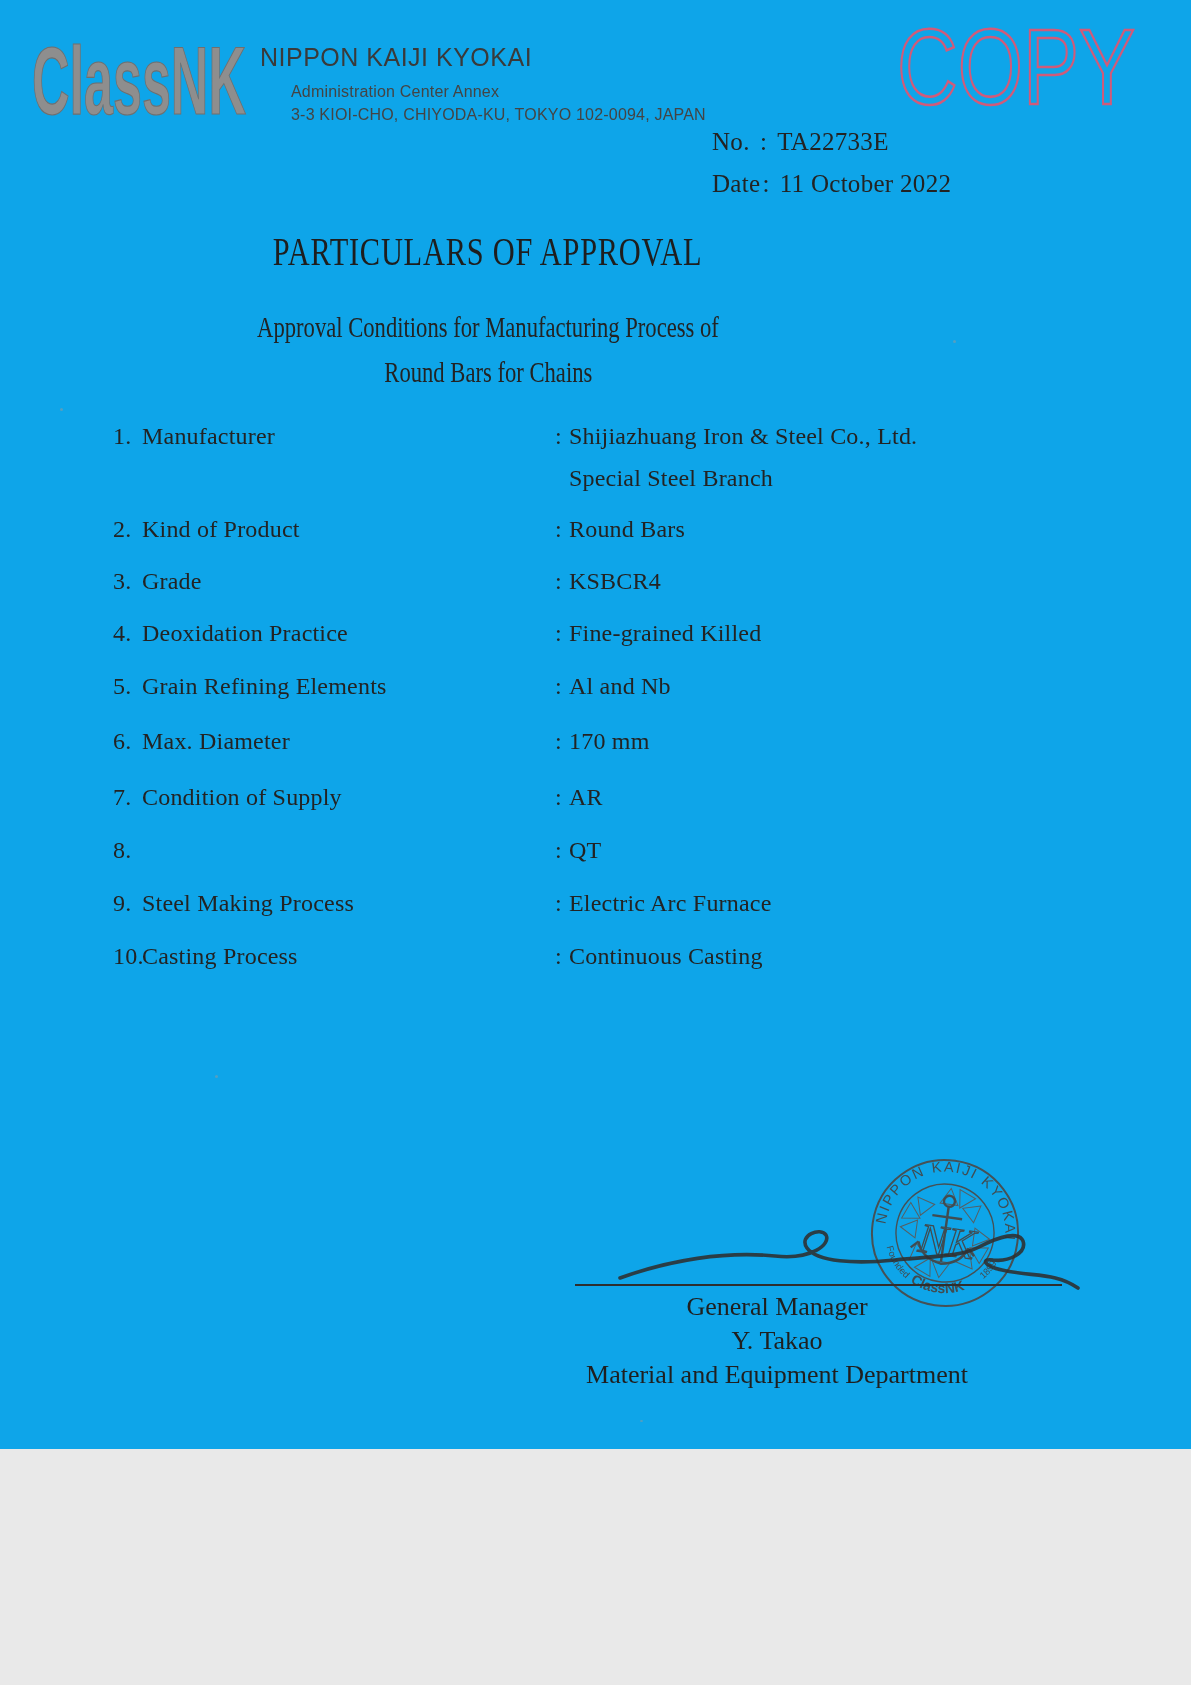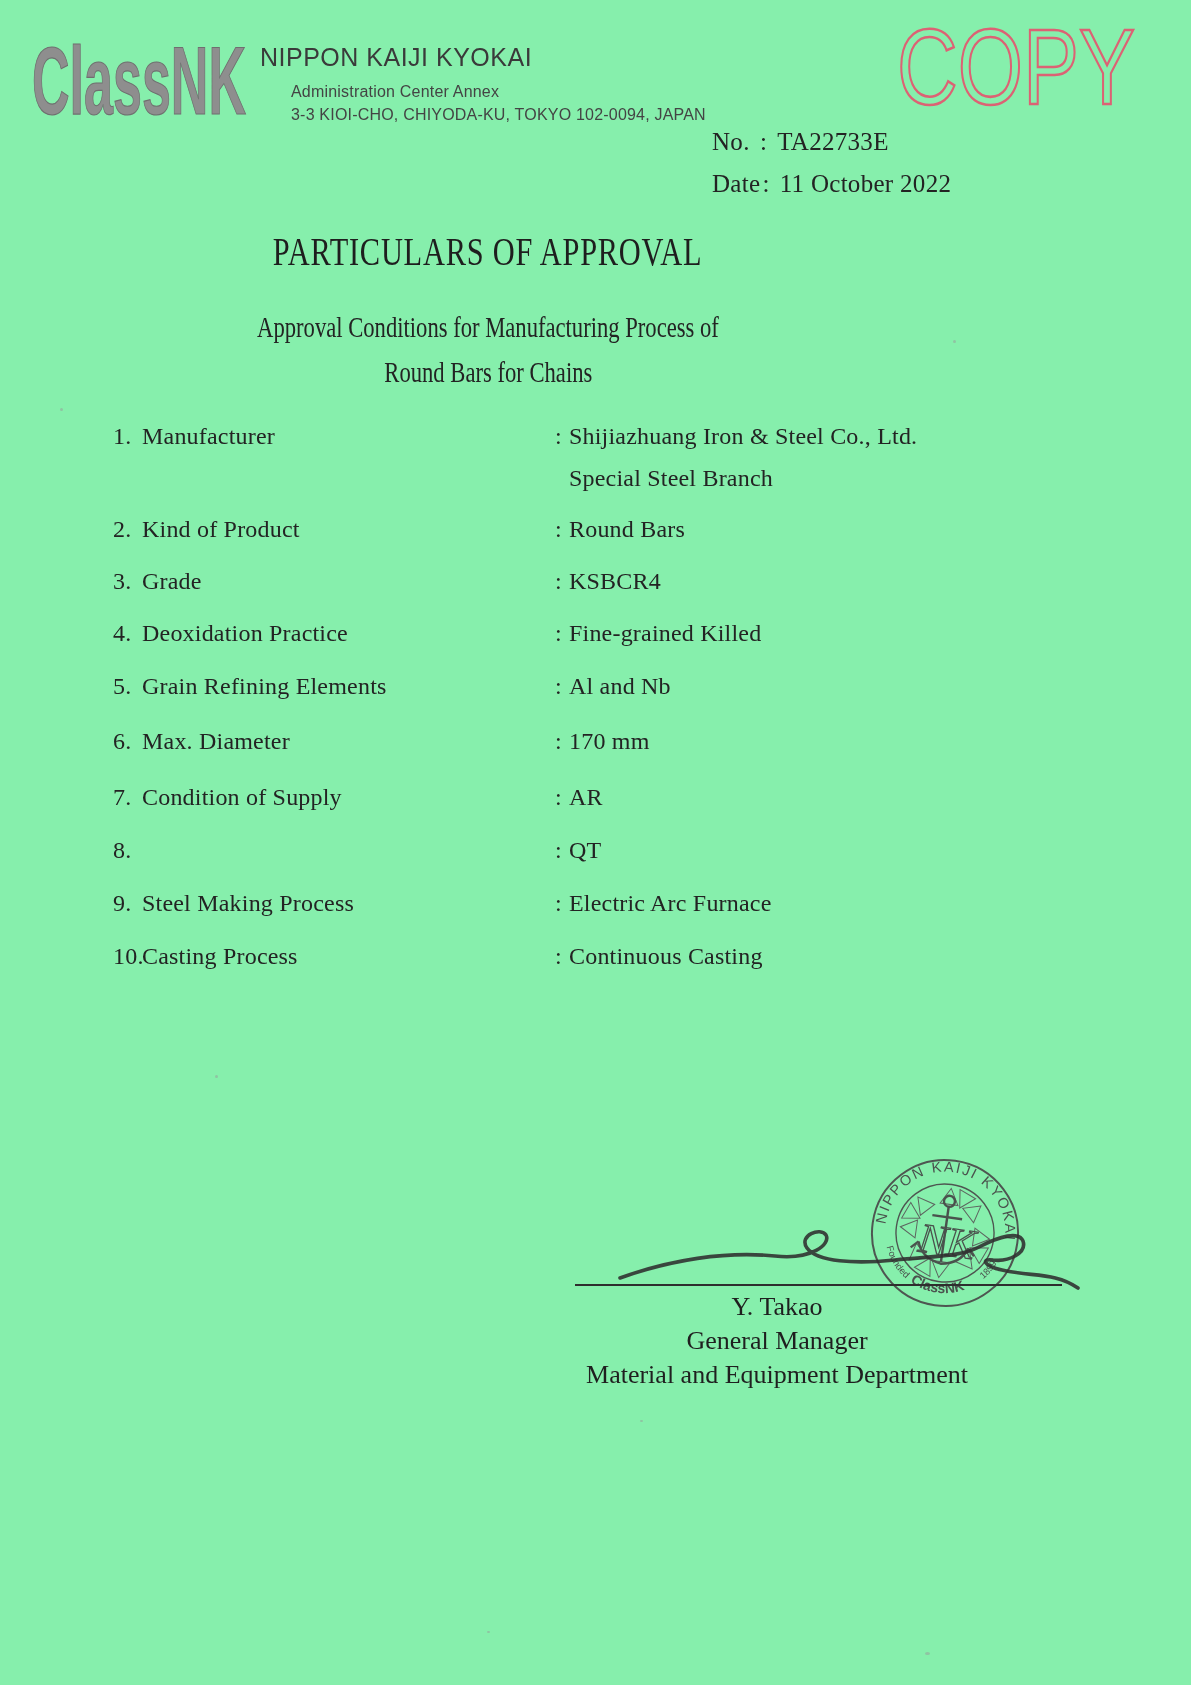--- a/index.html
+++ b/index.html
@@ -1,19 +1,19 @@
 <!DOCTYPE html>
 <html><head>
 <meta charset="utf-8">
 <style>
   * { margin:0; padding:0; box-sizing:border-box; }
   html,body { background:#e9e9e9; }
   .page {
-    position:relative; width:1191px; height:1685px;
-    background:#86efac; margin:0 auto; overflow:hidden;
+    position:relative; width:1191px; height:1449px;
+    background:#0ea5e9; margin:0 auto; overflow:hidden;
     font-family:"Liberation Serif", serif; color:#232323;
   }
   
   .logo-svg { position:absolute; left:30px; top:38px; }
   .org-block { position:absolute; left:260px; top:43px; font-family:"Liberation Sans", sans-serif; color:#3d3d3d; }
   .org-name { font-size:25px; letter-spacing:0.5px; color:#3a3a3a; }
   .org-addr { font-size:16px; margin-top:11px; letter-spacing:0.2px; color:#444;margin-left:31px; }
   .org-addr + .org-addr { margin-top:5px; }
   .copy-svg { position:absolute; left:893px; top:20px; opacity:0.9; }
   
@@ -185,22 +185,22 @@
   </svg>
 
   <svg class="sig-svg" width="560" height="170" viewBox="0 0 560 170">
     <line x1="45" y1="145" x2="532" y2="145" stroke="#2e2e2e" stroke-width="2.2"></line>
     <path d="M 90 138 C 140 120 195 111 245 116 C 282 120 301 104 296 95 C 291 87 268 95 277 108
              C 287 122 325 124 365 120 C 403 116 430 117 449 107 C 470 96 489 91 493 101
              C 497 113 479 122 463 120 C 451 118 453 126 472 130 C 502 137 525 132 548 148" fill="none" stroke="#2f2f2f" stroke-width="3.6" stroke-linecap="round" opacity="0.88"></path>
   </svg>
 
   <div class="names">
+    <div>General Manager</div>
     <div>Y. Takao</div>
-    <div>General Manager</div>
     <div>Material and Equipment Department</div>
   </div>
 
   <div class="speck" style="left:60px;top:408px;width:3px;height:3px"></div>
   <div class="speck" style="left:953px;top:340px;width:3px;height:3px"></div>
 
   <div class="speck" style="left:487px;top:1631px;width:3px;height:2px"></div>
   <div class="speck" style="left:640px;top:1420px;width:3px;height:2px"></div>
   <div class="speck" style="left:215px;top:1075px;width:3px;height:3px"></div>
   <div class="speck" style="left:925px;top:1652px;width:5px;height:3px"></div>

